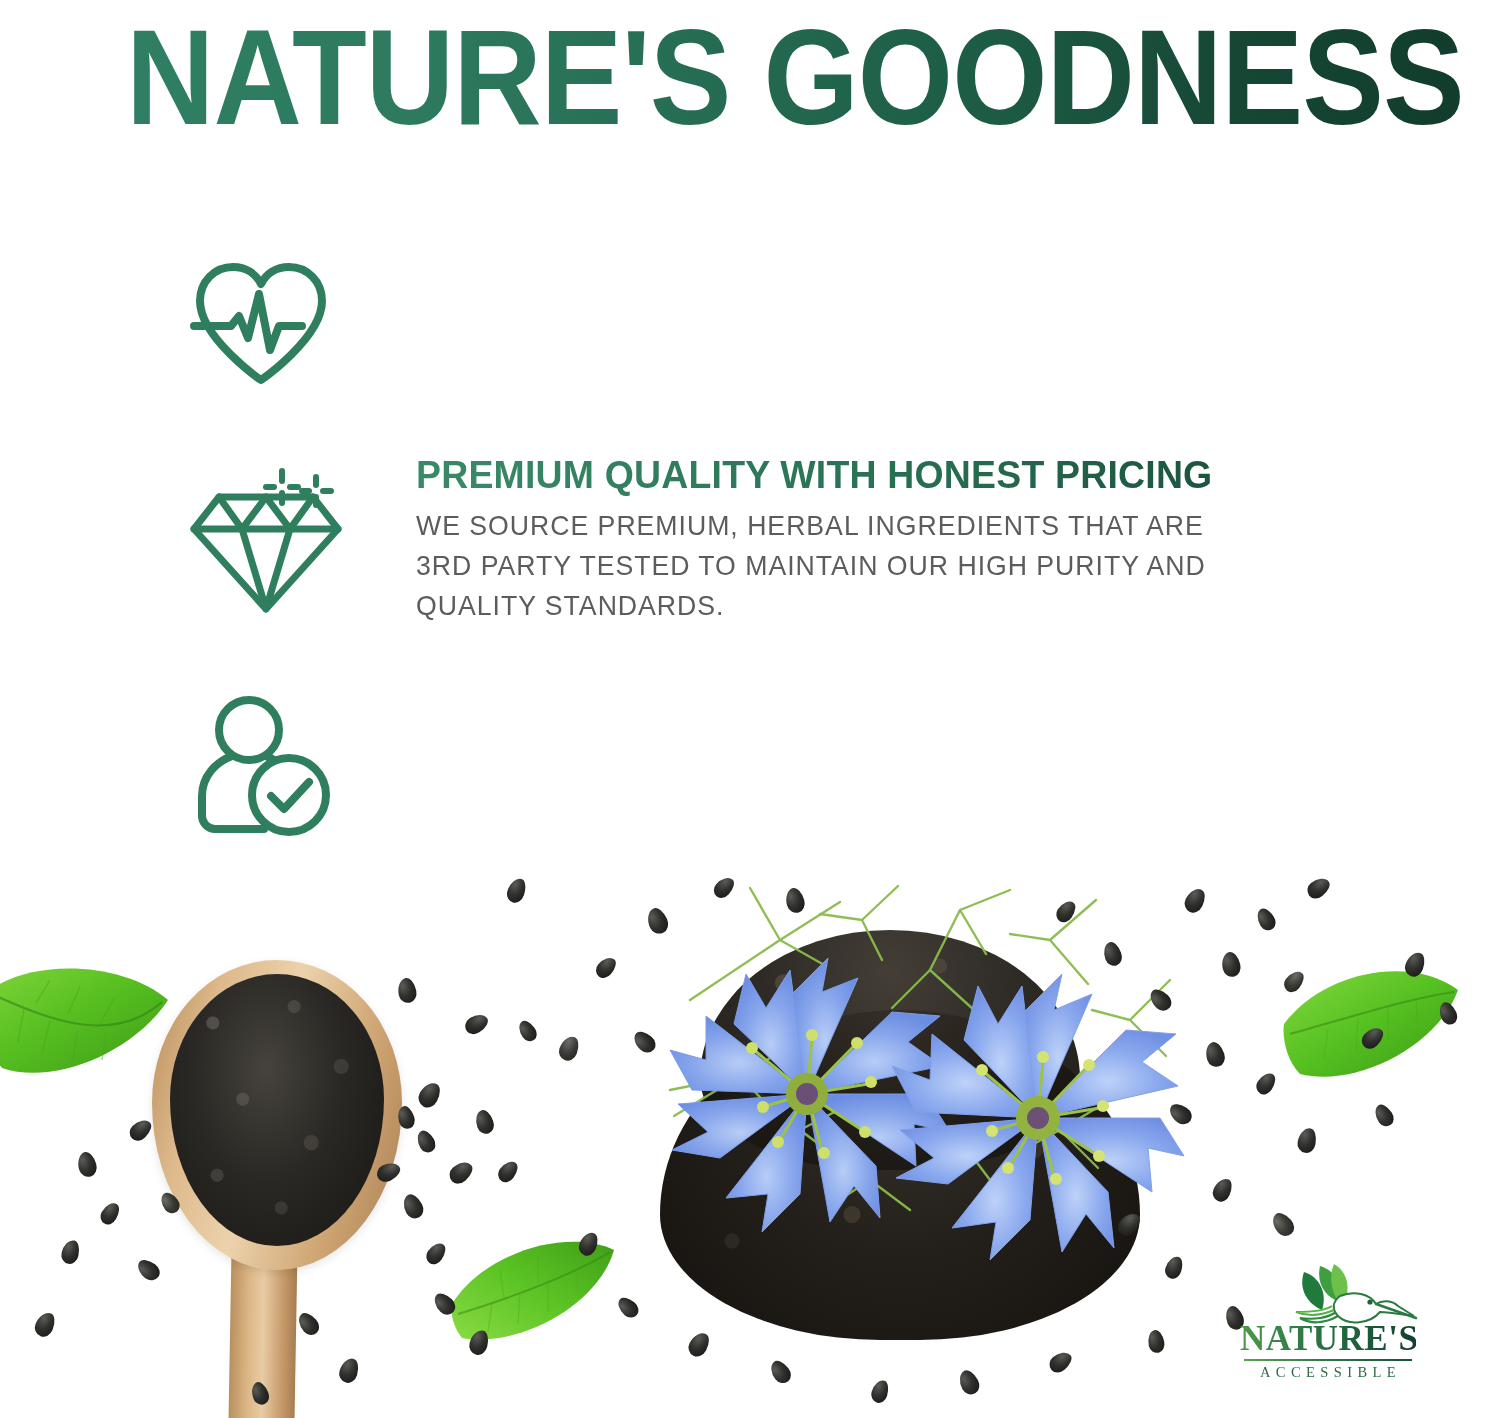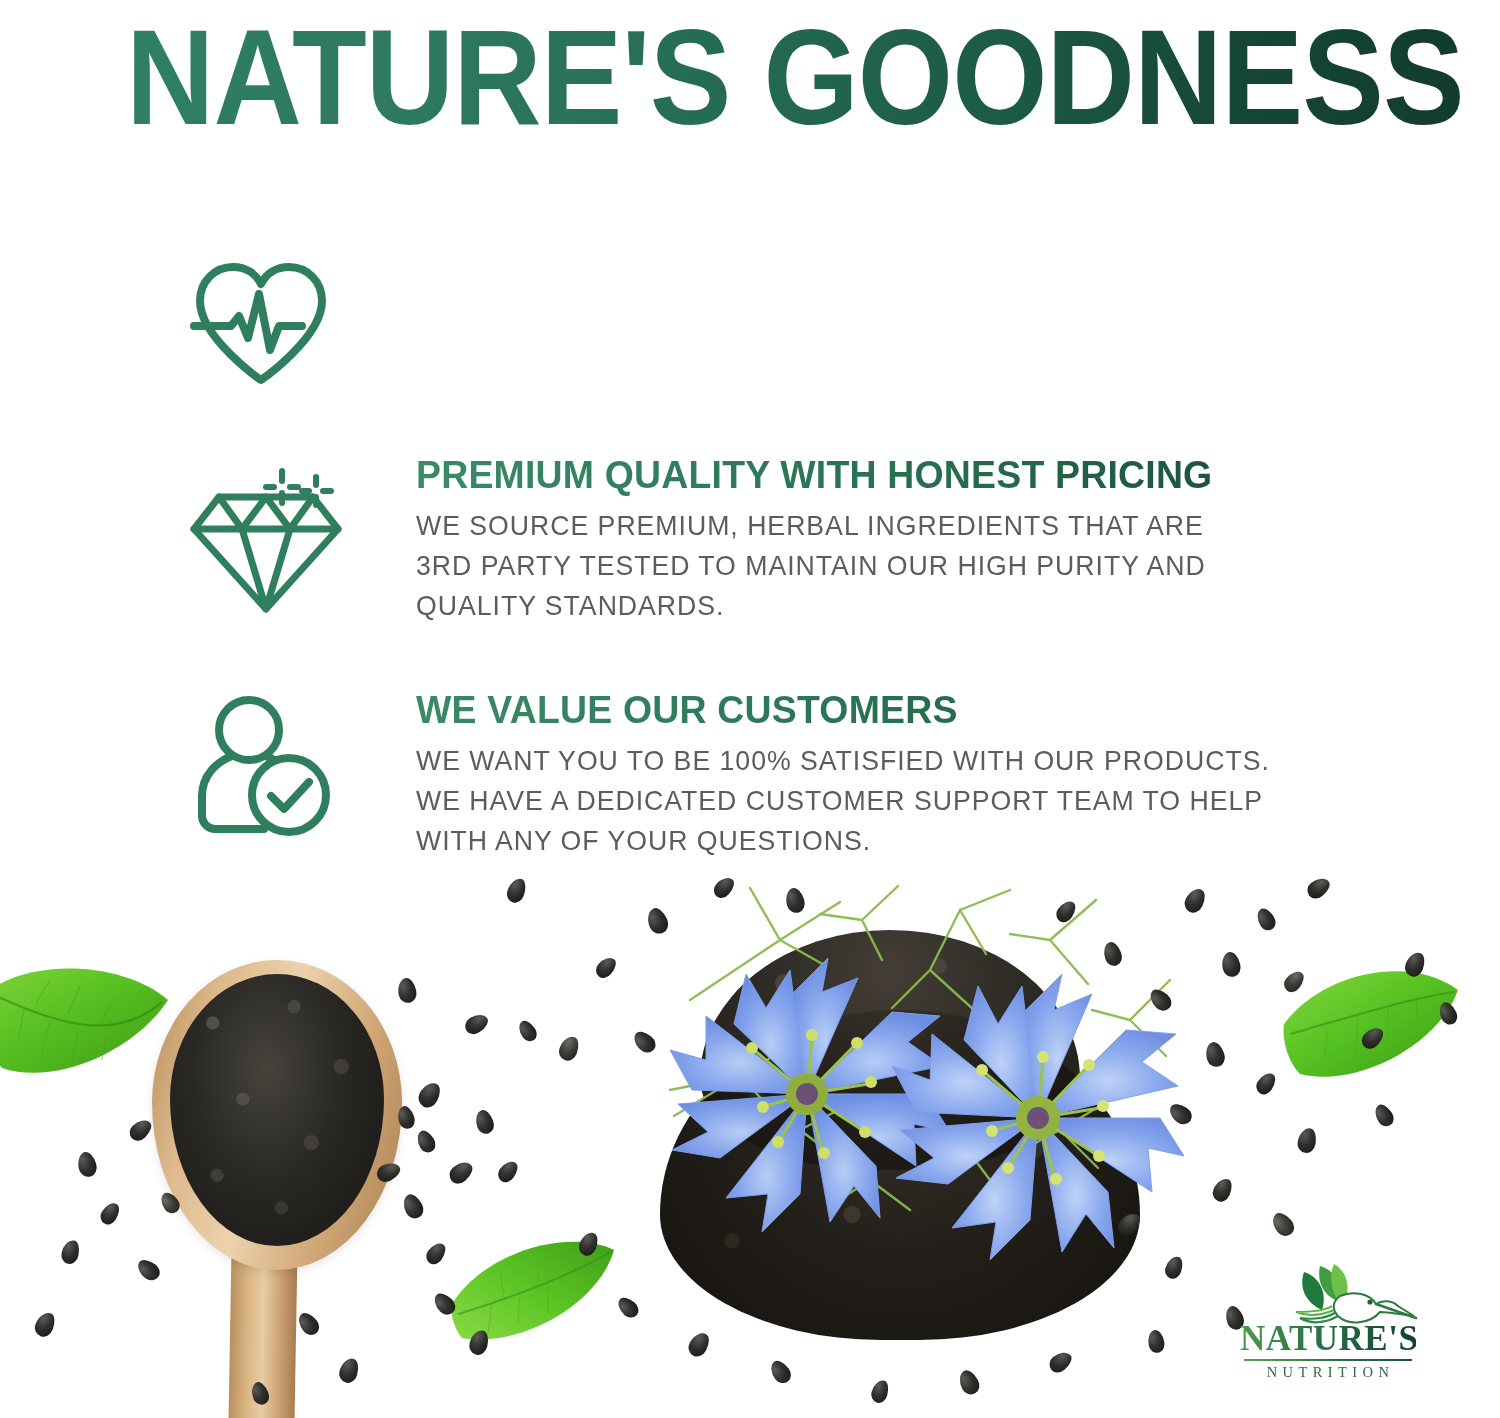--- a/index.html
+++ b/index.html
@@ -259,26 +259,20 @@
 
   <div class="feature-row" id="row-2">
     <div class="icon-cell">
       <svg width="150" height="150" viewBox="0 0 150 150" fill="none">
         <circle cx="63" cy="38" r="30" stroke="#2f7f5f" stroke-width="8" fill="none"></circle>
         <path d="M46 64 C30 70 16 84 16 104 L16 124 C16 131 22 137 29 137 L78 137" stroke="#2f7f5f" stroke-width="8" stroke-linecap="round" fill="none"></path>
         <path d="M80 64 C92 69 102 78 107 90" stroke="#2f7f5f" stroke-width="8" stroke-linecap="round" fill="none"></path>
         <circle cx="103" cy="103" r="37" stroke="#2f7f5f" stroke-width="8" fill="#ffffff"></circle>
         <path d="M85 104 L98 117 L123 90" stroke="#2f7f5f" stroke-width="8" stroke-linecap="round" stroke-linejoin="round" fill="none"></path>
       </svg>
-    </div>
-    <div class="text-cell">
-      <div class="feat-head">WE VALUE OUR CUSTOMERS</div>
-      <div class="feat-body">WE WANT YOU TO BE 100% SATISFIED WITH OUR PRODUCTS.
-WE HAVE A DEDICATED CUSTOMER SUPPORT TEAM TO HELP
-WITH ANY OF YOUR QUESTIONS.</div>
     </div>
   </div>
 </div>
 
 <div class="photo">
 
   <svg class="leaf" style="left:-16px; top:96px;" width="190" height="140" viewBox="0 0 190 140">
     <defs>
       <linearGradient id="lg1" x1="0" y1="0" x2="1" y2="1">
         <stop offset="0%" stop-color="#7fd43a"></stop>
@@ -520,15 +514,15 @@
     <path d="M138 42 L178 56" stroke="#2a7a42" stroke-width="2.4" stroke-linecap="round"></path>
 
     <circle cx="132" cy="40" r="2.6" fill="#24603a"></circle>
 
     <path d="M100 54 C86 62 72 62 62 56 C76 58 90 56 98 50" fill="none" stroke="#2e8a44" stroke-width="2.2"></path>
     <path d="M96 48 C82 54 68 54 58 50 C74 50 88 48 94 44" fill="none" stroke="#55b33f" stroke-width="2"></path>
   </svg>
   <div class="logo-wordmark">
     <div class="logo-name">NATURE'S</div>
     <div class="logo-rule"></div>
-    <div class="logo-sub">NUTRITION</div>
+    <div class="logo-sub">ACCESSIBLE</div>
   </div>
 </div>
 
 </body></html>

